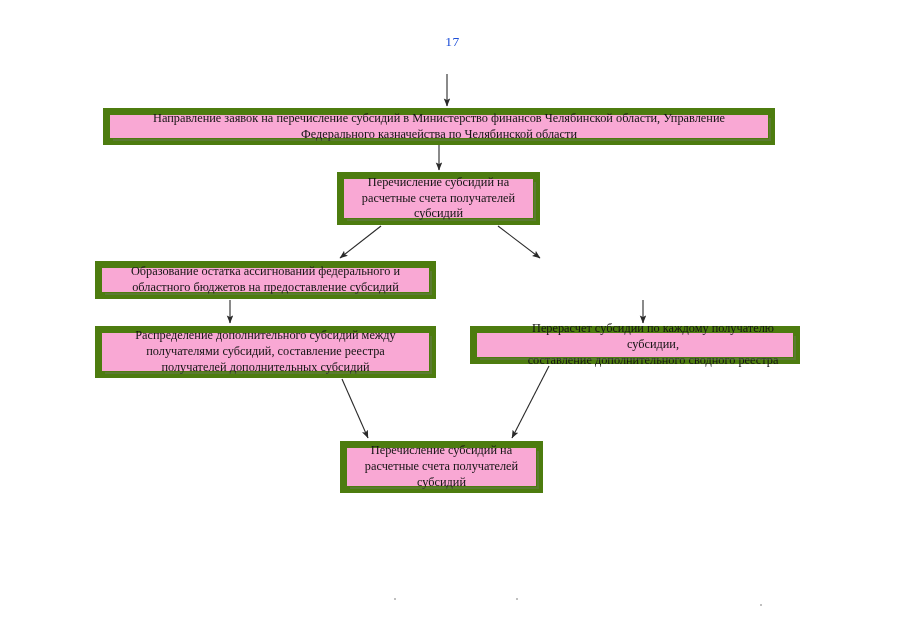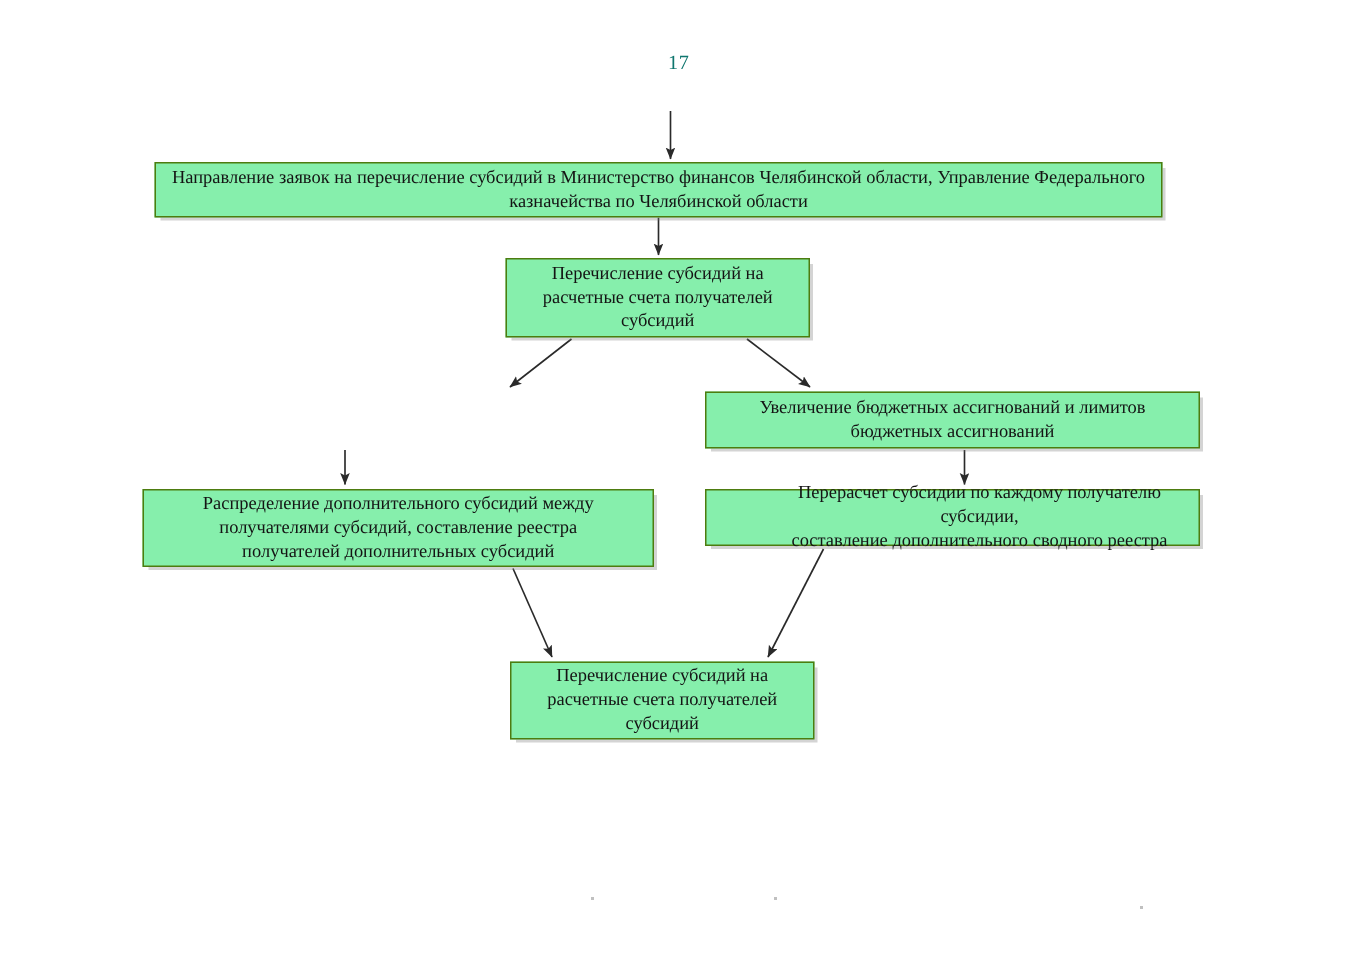--- a/index.html
+++ b/index.html
@@ -19,27 +19,27 @@
     overflow: hidden;
   }
   #page-number {
     position: absolute;
     left: 0;
     right: 0;
     top: 34px;
     text-align: center;
     font-size: 13.5px;
     letter-spacing: 0.5px;
-    color: #0f766e;
+    color: #1d4ed8;
   }
   .node {
     position: absolute;
     box-sizing: border-box;
-    border: 1px solid #4d7c0f;
-    background: #86efac;
+    border: 7px solid #4d7c0f;
+    background: #f9a8d4;
     display: flex;
     align-items: center;
     justify-content: center;
     text-align: center;
     padding: 3px 8px;
     font-size: 12.3px;
     line-height: 1.28;
     color: #141414;
   }
   .node .txt {
@@ -115,25 +115,25 @@
   <div class="node" id="n1">
     <span class="txt">Направление заявок на перечисление субсидий в Министерство финансов Челябинской области, Управление Федерального казначейства по Челябинской области</span>
   </div>
 
   <div class="node" id="n2">
     <span class="txt">Перечисление субсидий на
 расчетные счета получателей
 субсидий</span>
   </div>
 
+  <div class="node" id="n3">
+    <span class="txt">Образование остатка ассигнований федерального и
+областного бюджетов на предоставление субсидий</span>
+  </div>
 
-  <div class="node" id="n4">
-    <span class="txt">Увеличение бюджетных ассигнований и лимитов
-бюджетных ассигнований</span>
-  </div>
 
   <div class="node" id="n5">
     <span class="txt">Распределение дополнительного субсидий между
 получателями субсидий, составление реестра
 получателей дополнительных субсидий</span>
   </div>
 
   <div class="node" id="n6">
     <span class="txt">Перерасчет субсидии по каждому получателю субсидии,
 составление дополнительного сводного реестра</span>

